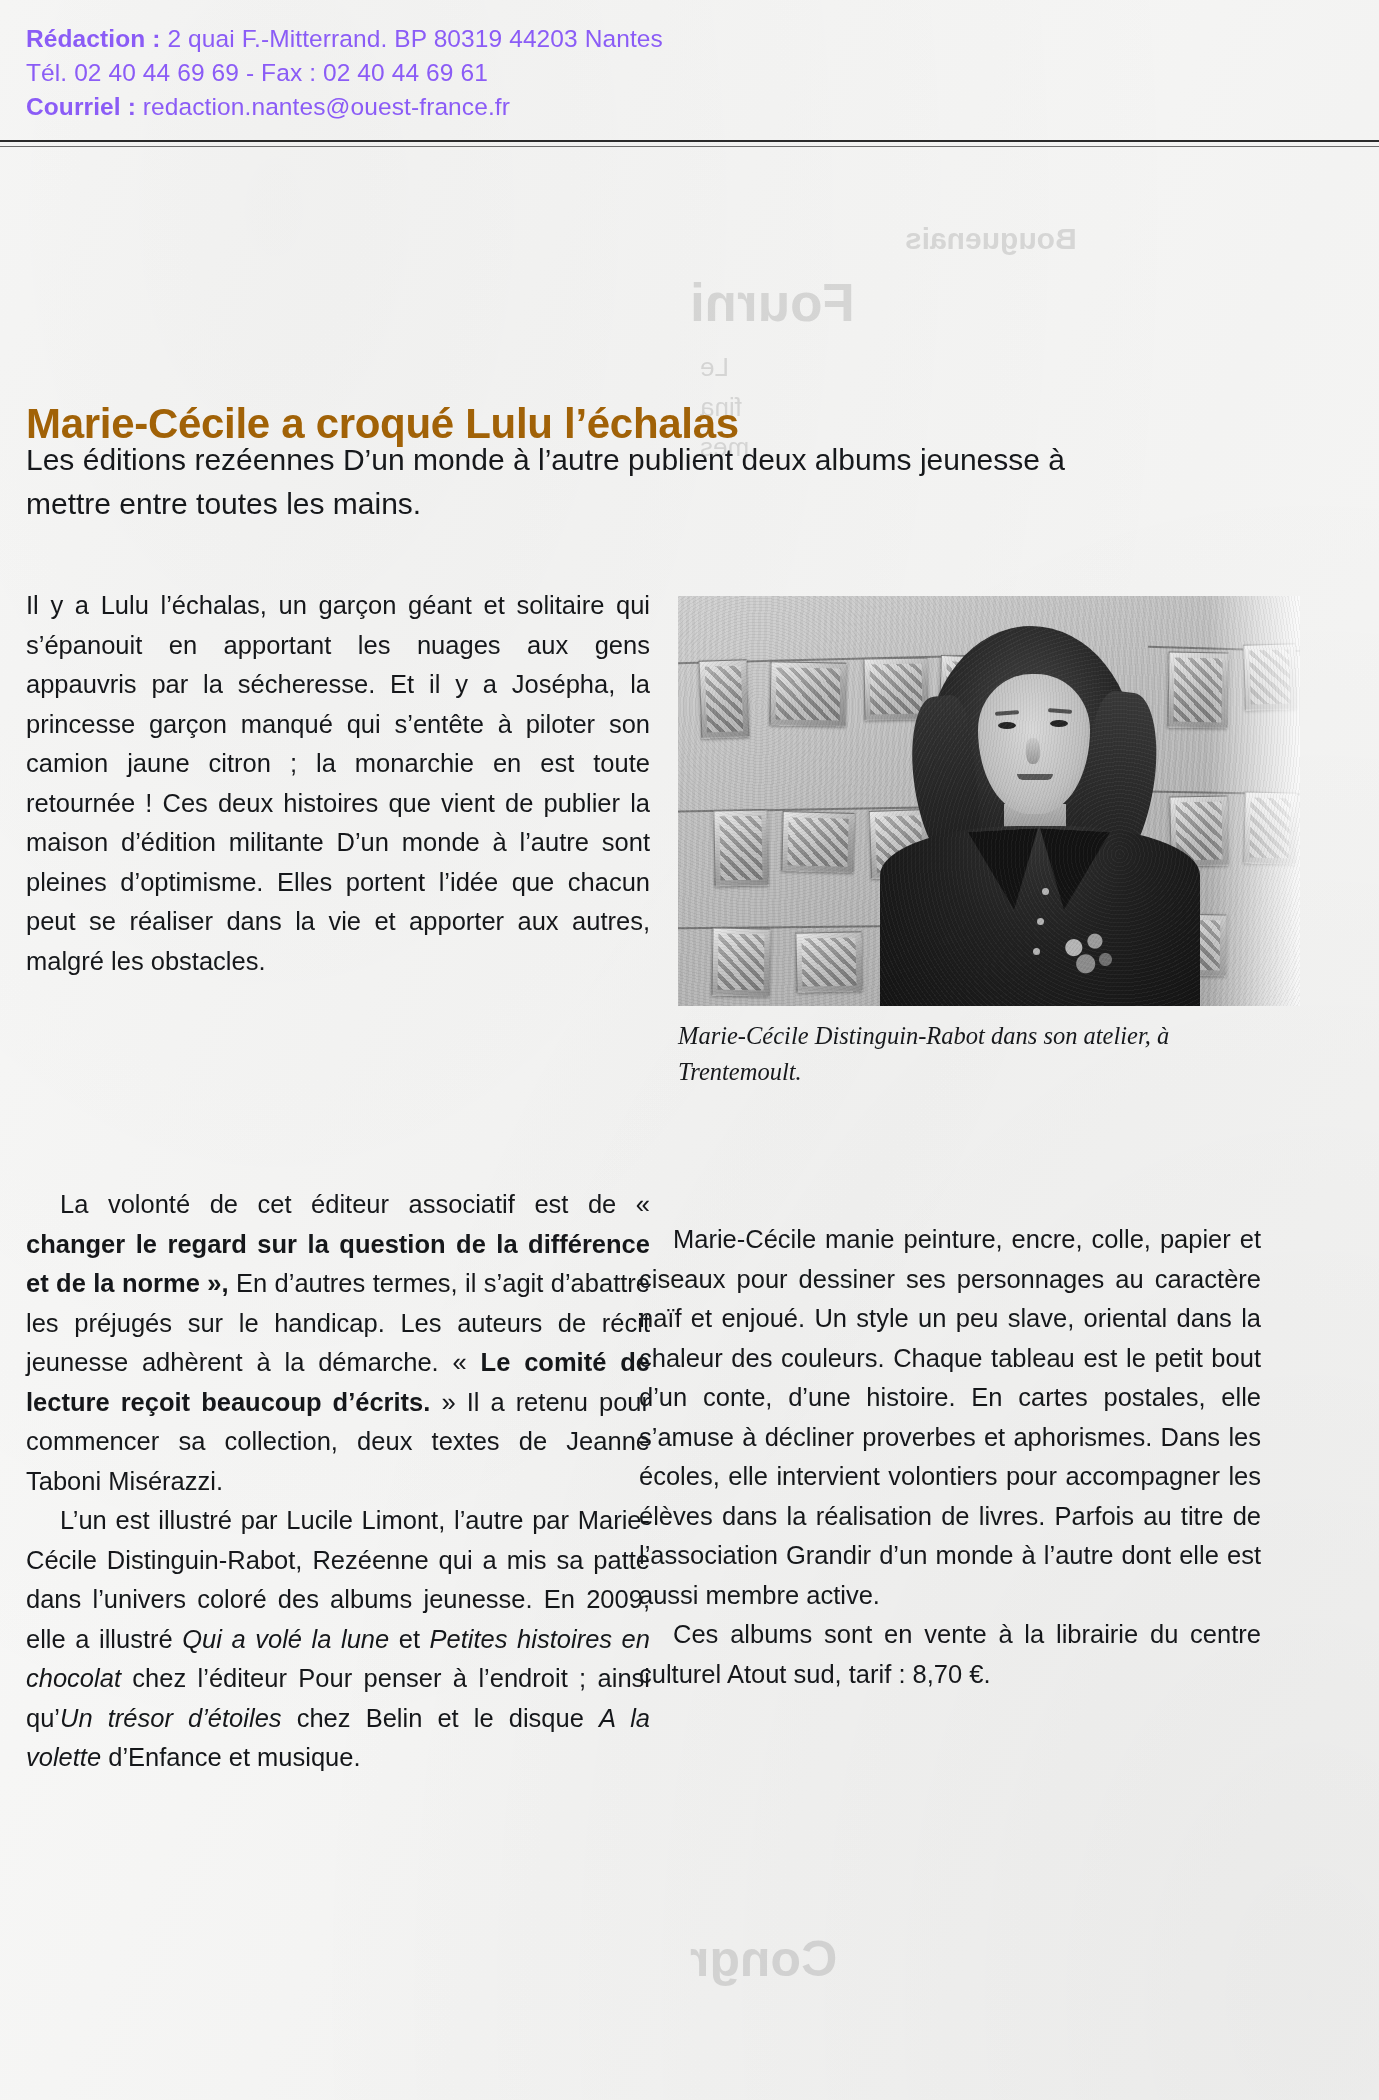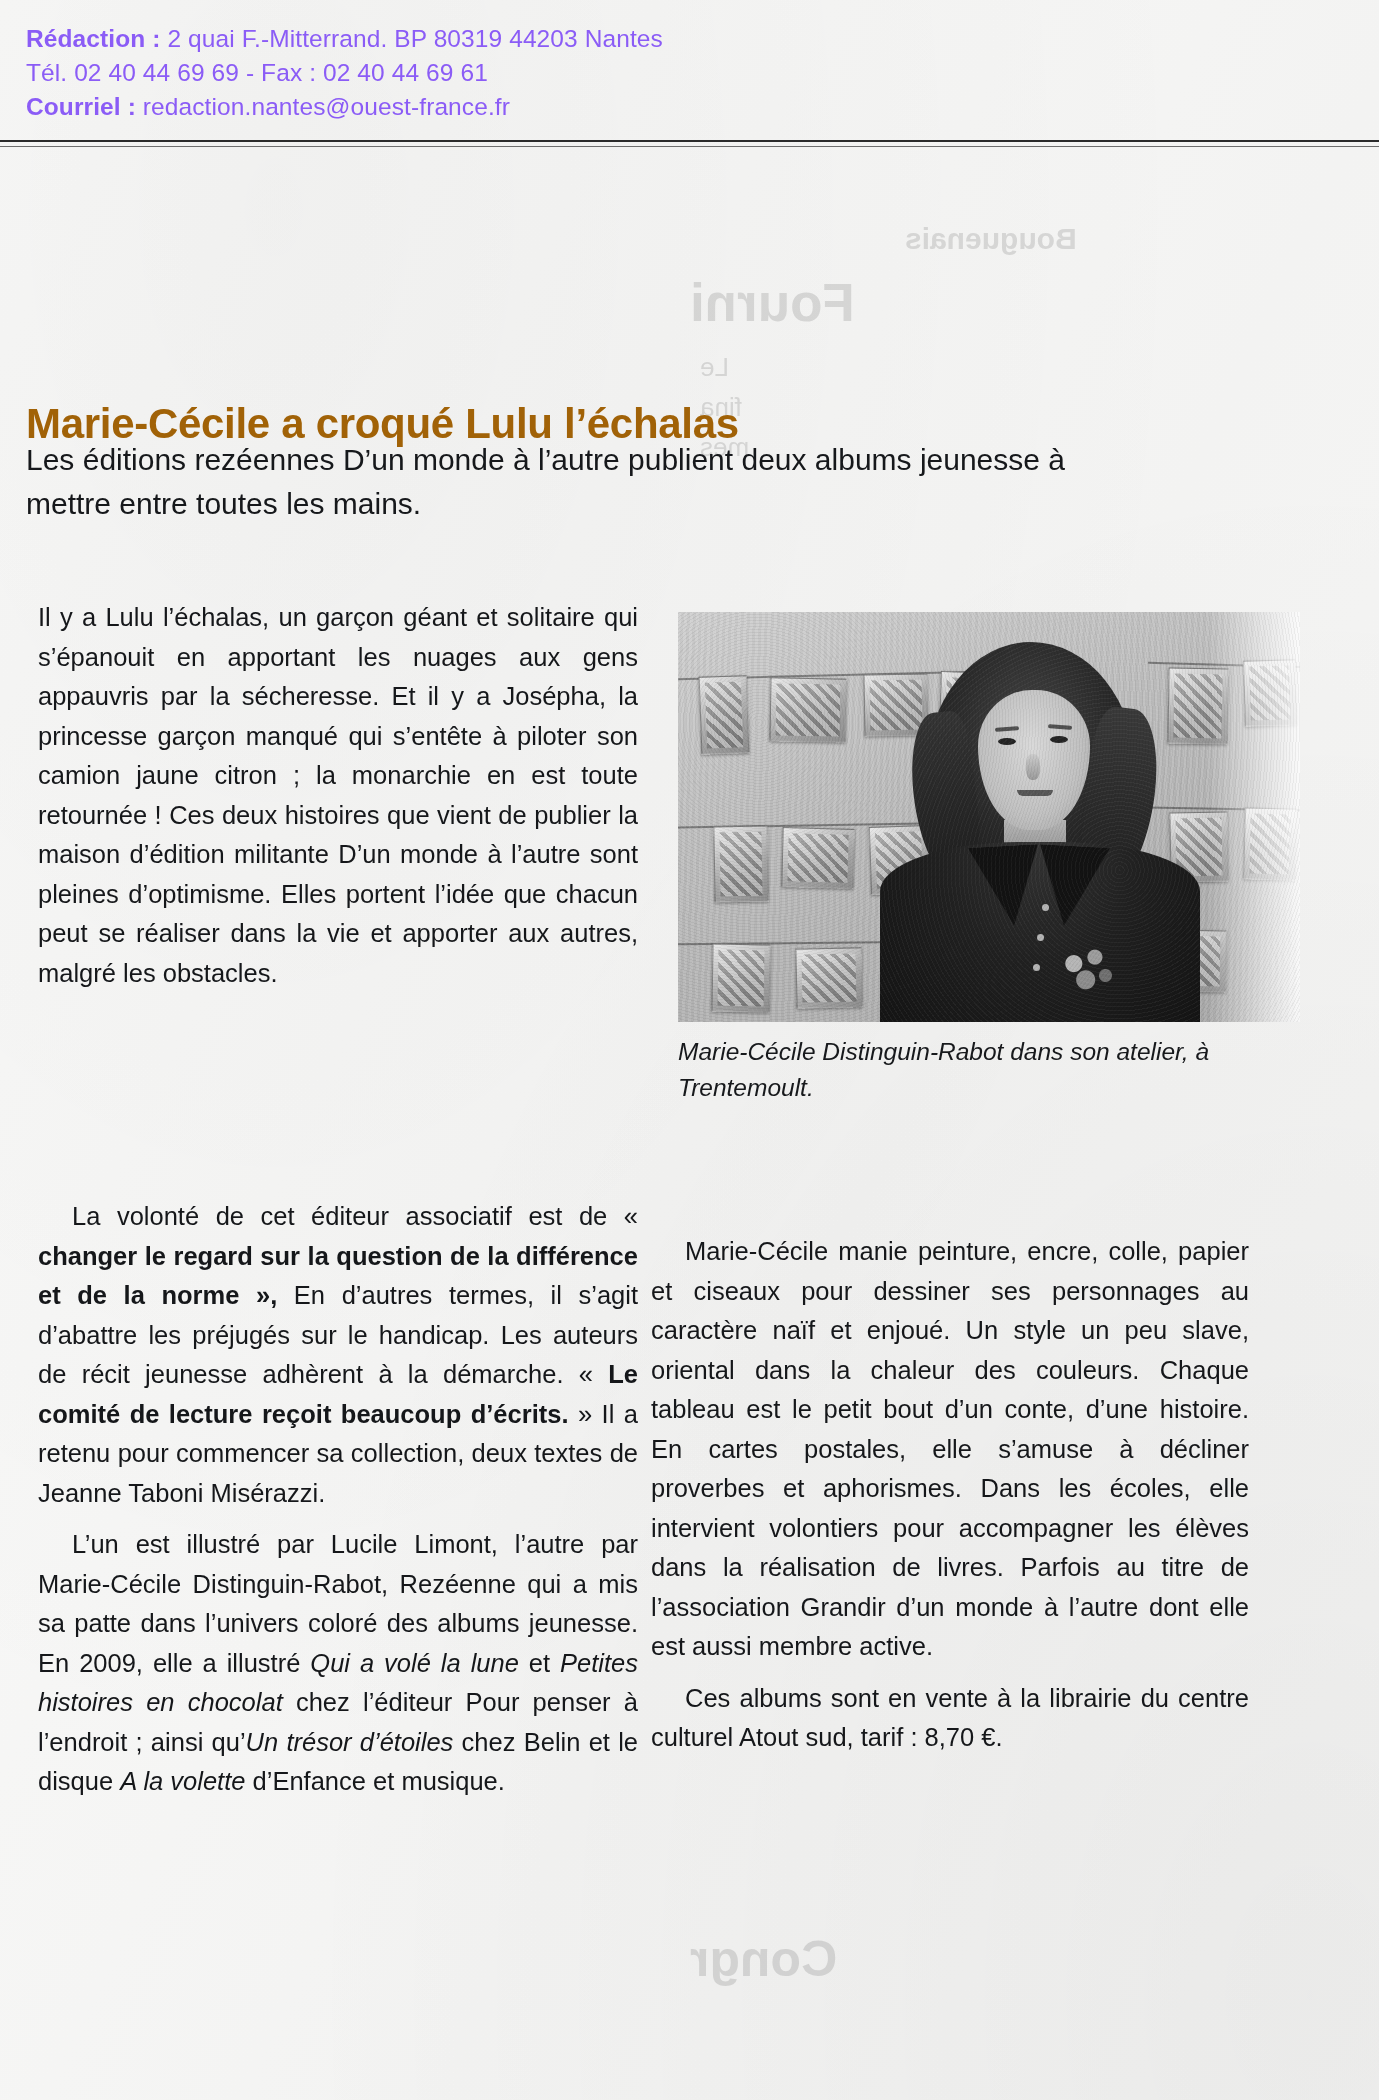--- a/index.html
+++ b/index.html
@@ -113,21 +113,21 @@
 
   
   .col {
     position: absolute;
     font-size: 25.5px;
     line-height: 39.5px;
     text-align: justify;
     color: #15171a;
     hyphens: manual;
   }
-  .col p { margin: 12px; }
+  .col p { margin: 0; }
   .col p.indent { text-indent: 34px; }
   .col b { font-weight: bold; }
   .col i { font-style: italic; }
 
   #col-left-top {
     left: 26px;
     top: 586px;
     width: 624px;
   }
   #col-left-bottom {
@@ -138,23 +138,24 @@
   #col-right {
     left: 639px;
     top: 1220px;
     width: 622px;
   }
 
   
   .photo-wrap {
     position: absolute;
     left: 678px;
-    top: 612px;
+    top: 596px;
     width: 622px;
     height: 490px;
+    font-family: Liberation Serif, serif;
   }
   .photo {
     position: absolute;
     left: 0;
     top: 0;
     width: 622px;
     height: 410px;
     overflow: hidden;
     background: #8d8d8a;
     filter: grayscale(100%) contrast(105%);

